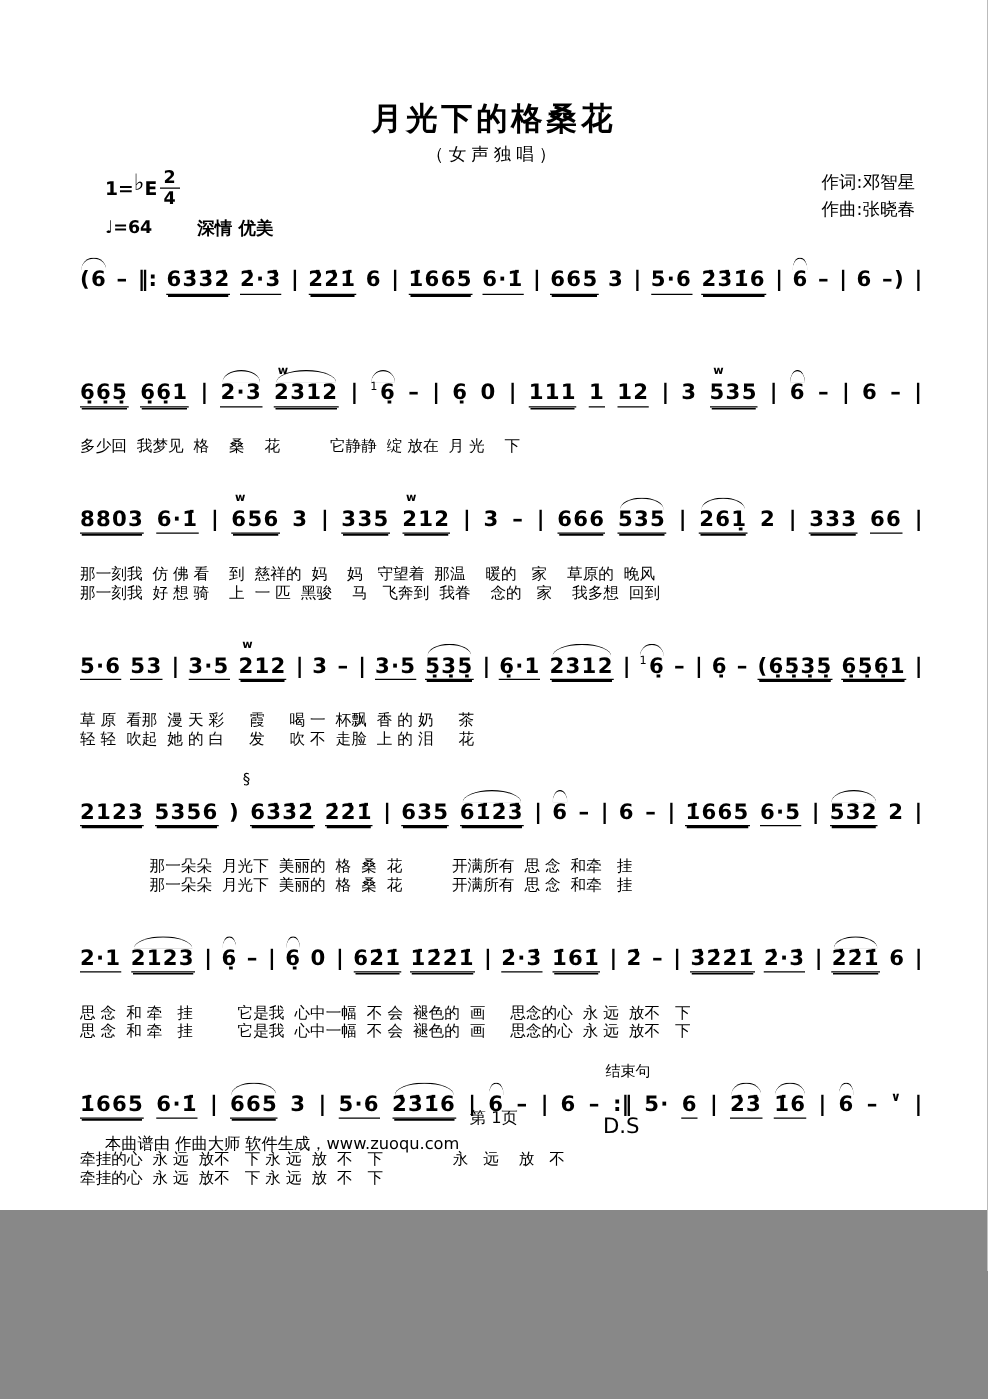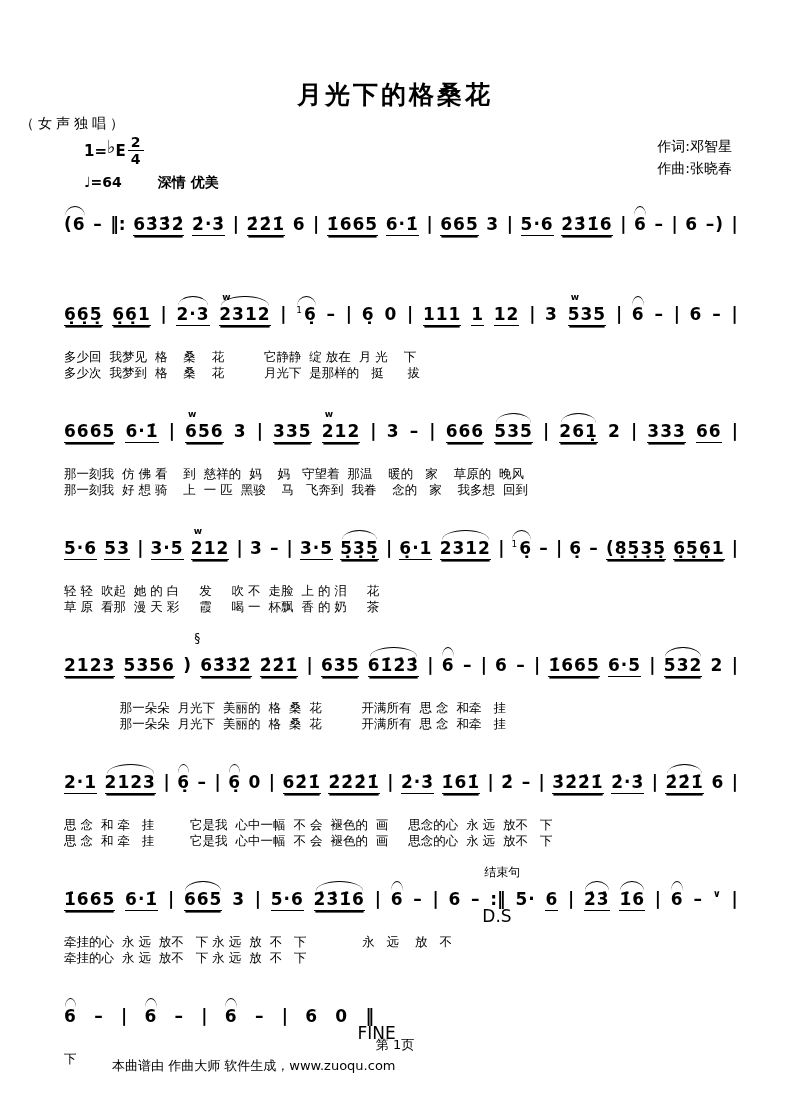--- a/index.html
+++ b/index.html
@@ -1,26 +1,26 @@
 <!DOCTYPE html>
 <html><head>
 <meta charset="utf-8">
 <style>
   * { margin:0; padding:0; box-sizing:border-box; }
   html,body { background:#888; }
   .page {
-    position:relative; width:790px; height:1119px; margin:0 auto;
+    position:relative; width:790px; height:968px; margin:0 auto;
     background:#ffffff; overflow:hidden; color:#000;
     font-family:"DejaVu Sans", sans-serif;
   }
   .title {
     text-align:center; margin-top:78px; font-size:25px; letter-spacing:3px;
     font-family:"DejaVu Serif", serif; font-weight:bold;
   }
-  .subtitle { font-size:14px; letter-spacing:4px; margin-top:4px;padding-left:20px; }
+  .subtitle { text-align:center; font-size:14px; letter-spacing:4px; margin-top:4px; }
   .meta-row { position:relative; height:62px; margin:2px 58px 0 84px; }
   .keyblock { position:absolute; left:0; top:0; font-size:15px; font-weight:bold; }
   .keysig { display:flex; align-items:center; }
   .flat { font-size:18px; position:relative; top:-4px; }
   .frac { display:inline-flex; flex-direction:column; align-items:center; line-height:1; margin-left:2px; font-size:14px; }
   .frac .num { border-bottom:1px solid #000; padding:0 3px 1px; }
   .frac .den { padding-top:1px; }
   .temporow { margin-top:8px; font-size:14px; display:flex; gap:36px; }
   .credits { position:absolute; right:0; top:0; text-align:center; font-size:14px; line-height:22px; }
   
@@ -47,21 +47,21 @@
   }
   .grace { font-size:9px; font-weight:normal; position:relative; top:-7px; margin-right:1px; }
   .breath { font-size:10px; position:relative; top:-8px; font-weight:bold; }
   .above-label { position:absolute; top:-24px; left:-6px; font-size:12px; font-weight:normal; white-space:nowrap; }
   .below-label { position:absolute; bottom:-17px; left:-8px; font-size:17px; font-weight:normal; white-space:nowrap; }
   .lyrics { font-size:12.5px; white-space:pre; line-height:15.5px; }
   .lyrics:first-of-type { margin-top:22px; }
   .lyr-wrap { margin-top:7px; }
   .footer { position:absolute; left:0; right:0; bottom:44px; font-size:13px; }
   .page-num { text-align:center; margin-bottom:3px; }
-  .gen-credit { padding-left:112px; }
+  .gen-credit { padding-left:84px; }
 </style>
 </head>
 <body>
 
 <div class="page">
 
   <div class="title">月光下的格桑花</div>
   <div class="subtitle">（女声独唱）</div>
 
   <div class="meta-row">
@@ -138,26 +138,25 @@
           <span class="tok bar">|</span>
           <span class="tok slur">6</span>
           <span class="tok">–</span>
           <span class="tok bar">|</span>
           <span class="tok">6</span>
           <span class="tok">–</span>
           <span class="tok bar">|</span>
         </div>
         <div class="lyr-wrap">
           <div class="lyrics">多少回  我梦见  格    桑    花          它静静  绽 放在  月 光    下</div>
-          <div class="lyrics">多少次  我梦到  格    桑    花          月光下  是那样的   挺      拔</div>
-        </div>
-      </div>
-      <div class="system">
-        <div class="notes">
-          <span class="tok u2">6665</span>
+        </div>
+      </div>
+      <div class="system">
+        <div class="notes">
+          <span class="tok u2">8803</span>
           <span class="tok u1">6·1̇</span>
           <span class="tok bar">|</span>
           <span class="tok u2 mord">656</span>
           <span class="tok">3</span>
           <span class="tok bar">|</span>
           <span class="tok u2">335</span>
           <span class="tok u2 mord">212</span>
           <span class="tok bar">|</span>
           <span class="tok">3</span>
           <span class="tok">–</span>
@@ -192,27 +191,27 @@
           <span class="tok u2 slur">5̣3̣5̣</span>
           <span class="tok bar">|</span>
           <span class="tok u1">6̣·1</span>
           <span class="tok u2 slur">2312</span>
           <span class="tok bar">|</span>
           <span class="tok slur"><span class="grace">1</span>6̣</span>
           <span class="tok">–</span>
           <span class="tok bar">|</span>
           <span class="tok">6̣</span>
           <span class="tok">–</span>
-          <span class="tok u2">(8̣5̣3̣5̣</span>
+          <span class="tok u2">(6̣5̣3̣5̣</span>
           <span class="tok u2">6̣5̣6̣1</span>
           <span class="tok bar">|</span>
         </div>
         <div class="lyr-wrap">
+          <div class="lyrics">草 原  看那  漫 天 彩     霞     喝 一  杯飘  香 的 奶     茶</div>
           <div class="lyrics">轻 轻  吹起  她 的 白     发     吹 不  走脸  上 的 泪     花</div>
-          <div class="lyrics">草 原  看那  漫 天 彩     霞     喝 一  杯飘  香 的 奶     茶</div>
         </div>
       </div>
       <div class="system">
         <div class="notes">
           <span class="tok u2">2123</span>
           <span class="tok u2">5356</span>
           <span class="tok">)</span>
           <span class="tok u2">63̇3̇2̇<span class="above-label">§</span></span>
           <span class="tok u2">2̇2̇1̇</span>
           <span class="tok bar">|</span>
@@ -242,21 +241,21 @@
           <span class="tok u1">2·1</span>
           <span class="tok u2 slur">2123</span>
           <span class="tok bar">|</span>
           <span class="tok slur">6̣</span>
           <span class="tok">–</span>
           <span class="tok bar">|</span>
           <span class="tok slur">6̣</span>
           <span class="tok">0</span>
           <span class="tok bar">|</span>
           <span class="tok u2">62̇1̇</span>
-          <span class="tok u2">2̇2̇2̇1̇</span>
+          <span class="tok u2">1̇2̇2̇1̇</span>
           <span class="tok bar">|</span>
           <span class="tok u1">2̇·3̇</span>
           <span class="tok u2">1̇61̇</span>
           <span class="tok bar">|</span>
           <span class="tok">2̇</span>
           <span class="tok">–</span>
           <span class="tok bar">|</span>
           <span class="tok u2">3̇2̇2̇1̇</span>
           <span class="tok u1">2̇·3̇</span>
           <span class="tok bar">|</span>

